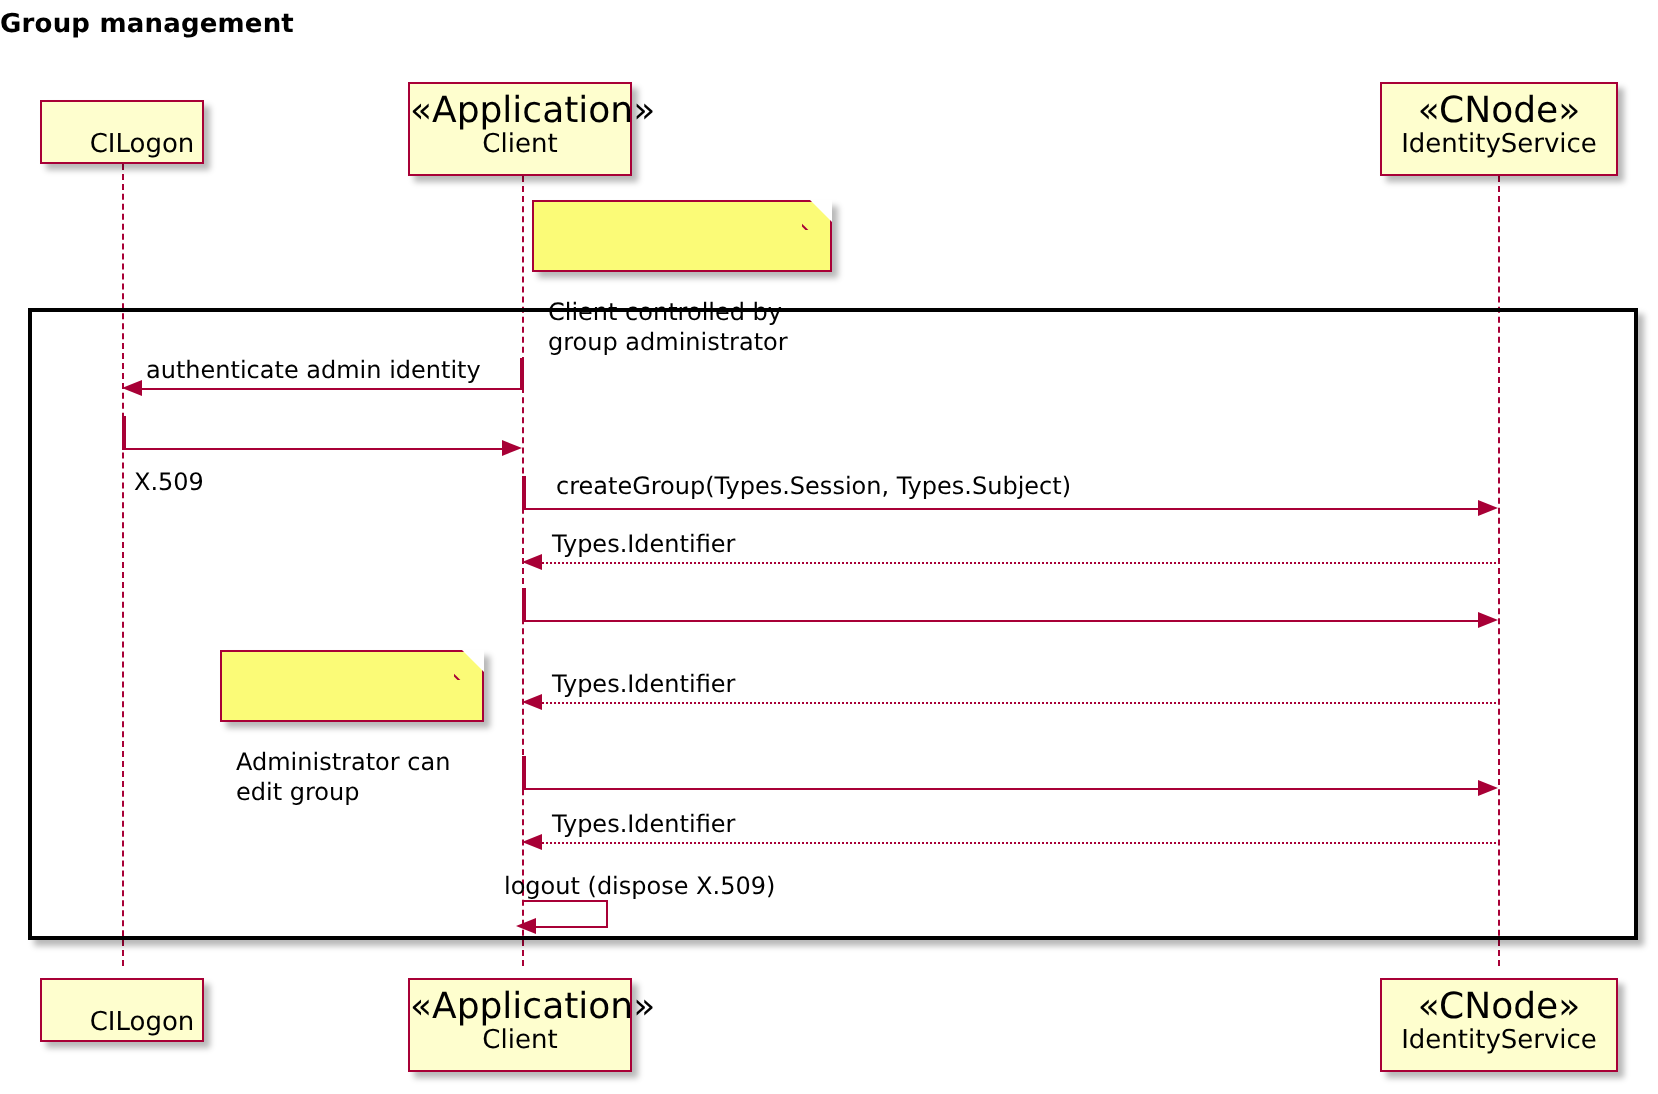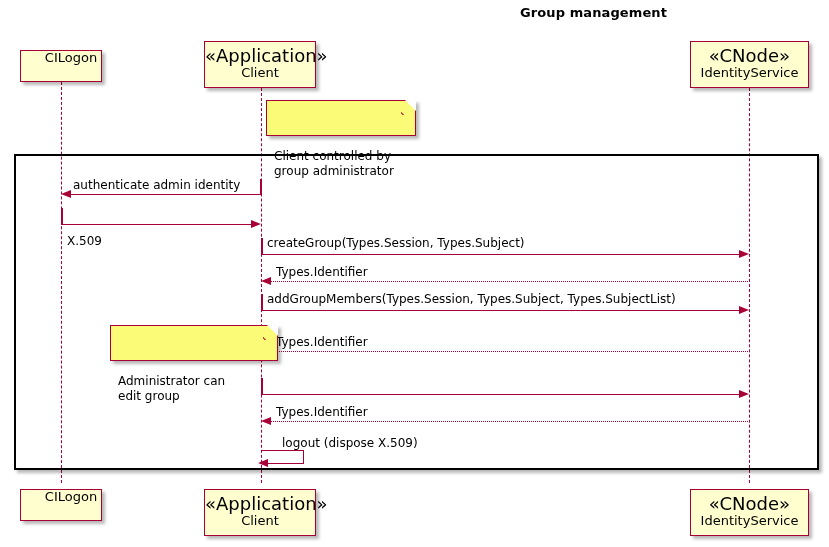--- a/index.html
+++ b/index.html
@@ -20,21 +20,21 @@
     left: 0; top: 0;
     width: 829px;
     height: 547px;
   }
   .abs { position: absolute; }
 
   
   .diagram-title {
     left: 0; top: 5px;
     width: 667px;
-    text-align: right;
+    text-align: left;
     font-size: 13px;
     font-weight: bold;
     letter-spacing: 0.1px;
     color: #000000;
   }
 
   
   .lifeline {
     width: 0px;
     border-left: 1px dashed #A80036;
@@ -55,21 +55,21 @@
   .participant .stereo {
     font-size: 18px;
     display: block;
   }
   .participant .pname {
     font-size: 13px;
     display: block;
   }
   .participant.single {
     display: flex;
-    align-items: flex-start;
+    align-items: flex-end;
     justify-content: center;
     padding-top: 0;
     padding-left: 20px;
   }
 
   
   .group-frame {
     box-sizing: border-box;
     border: 2px solid #000000;
     background: transparent;
@@ -224,50 +224,49 @@
   </div>
   <div class="abs msg-line solid" style="left:66px; top:194px; width:195px;"></div>
   <div class="abs arrow-left" style="left:61px; top:190px;"></div>
   <div class="abs" style="left:260px; top:179px; width:1.5px; height:16px; background:#A80036;"></div>
 
   <div class="abs msg-label" style="left:67px; top:207px;margin-top:28px;">X.509</div>
   <div class="abs msg-line solid" style="left:61px; top:224px; width:190px;"></div>
   <div class="abs arrow-right" style="left:251px; top:220px;"></div>
   <div class="abs" style="left:61px; top:208px; width:1.5px; height:17px; background:#A80036;"></div>
 
-  <div class="abs msg-label" style="left:267px; top:237px;text-align:right;">createGroup(Types.Session, Types.Subject)</div>
+  <div class="abs msg-label" style="left:278px; top:237px;text-align:right;">createGroup(Types.Session, Types.Subject)</div>
   <div class="abs msg-line solid" style="left:261px; top:254px; width:478px;"></div>
   <div class="abs arrow-right" style="left:739px; top:250px;"></div>
   <div class="abs" style="left:261px; top:238px; width:1.5px; height:17px; background:#A80036;"></div>
 
   <div class="abs msg-label" style="left:276px; top:266px;">Types.Identifier</div>
   <div class="abs msg-line dotted" style="left:266px; top:281px; width:484px;"></div>
   <div class="abs arrow-left" style="left:261px; top:277px;"></div>
 
-  <div class="abs msg-label" style="left:267px; top:293px;">addGroupMembers(Types.Session, Types.Subject, Types.SubjectList)</div>
   <div class="abs msg-line solid" style="left:261px; top:310px; width:478px;"></div>
   <div class="abs arrow-right" style="left:739px; top:306px;"></div>
   <div class="abs" style="left:261px; top:294px; width:1.5px; height:17px; background:#A80036;"></div>
 
-  <div class="abs note" style="left:110px; top:325px; width:168px; height:36px;">
+  <div class="abs note" style="left:110px; top:325px; width:132px; height:36px;">
     <span class="fold"></span>
     <span class="fold-edge"></span>
     <span>Administrator can
 edit group</span>
   </div>
 
   <div class="abs msg-label" style="left:276px; top:336px;">Types.Identifier</div>
   <div class="abs msg-line dotted" style="left:266px; top:351px; width:484px;"></div>
   <div class="abs arrow-left" style="left:261px; top:347px;"></div>
 
   <div class="abs msg-line solid" style="left:261px; top:394px; width:478px;"></div>
   <div class="abs arrow-right" style="left:739px; top:390px;"></div>
   <div class="abs" style="left:261px; top:378px; width:1.5px; height:17px; background:#A80036;"></div>
 
   <div class="abs msg-label" style="left:276px; top:406px;">Types.Identifier</div>
   <div class="abs msg-line dotted" style="left:266px; top:421px; width:484px;"></div>
   <div class="abs arrow-left" style="left:261px; top:417px;"></div>
 
-  <div class="abs msg-label" style="left:282px; top:437px;text-align:center;">logout (dispose X.509)</div>
+  <div class="abs msg-label" style="left:252px; top:437px;text-align:center;">logout (dispose X.509)</div>
   <div class="abs selfcall" style="left:261px; top:450px; width:43px; height:14px;"></div>
   <div class="abs arrow-left" style="left:258px; top:459px;"></div>
 
 </div>
 
 </body></html>

